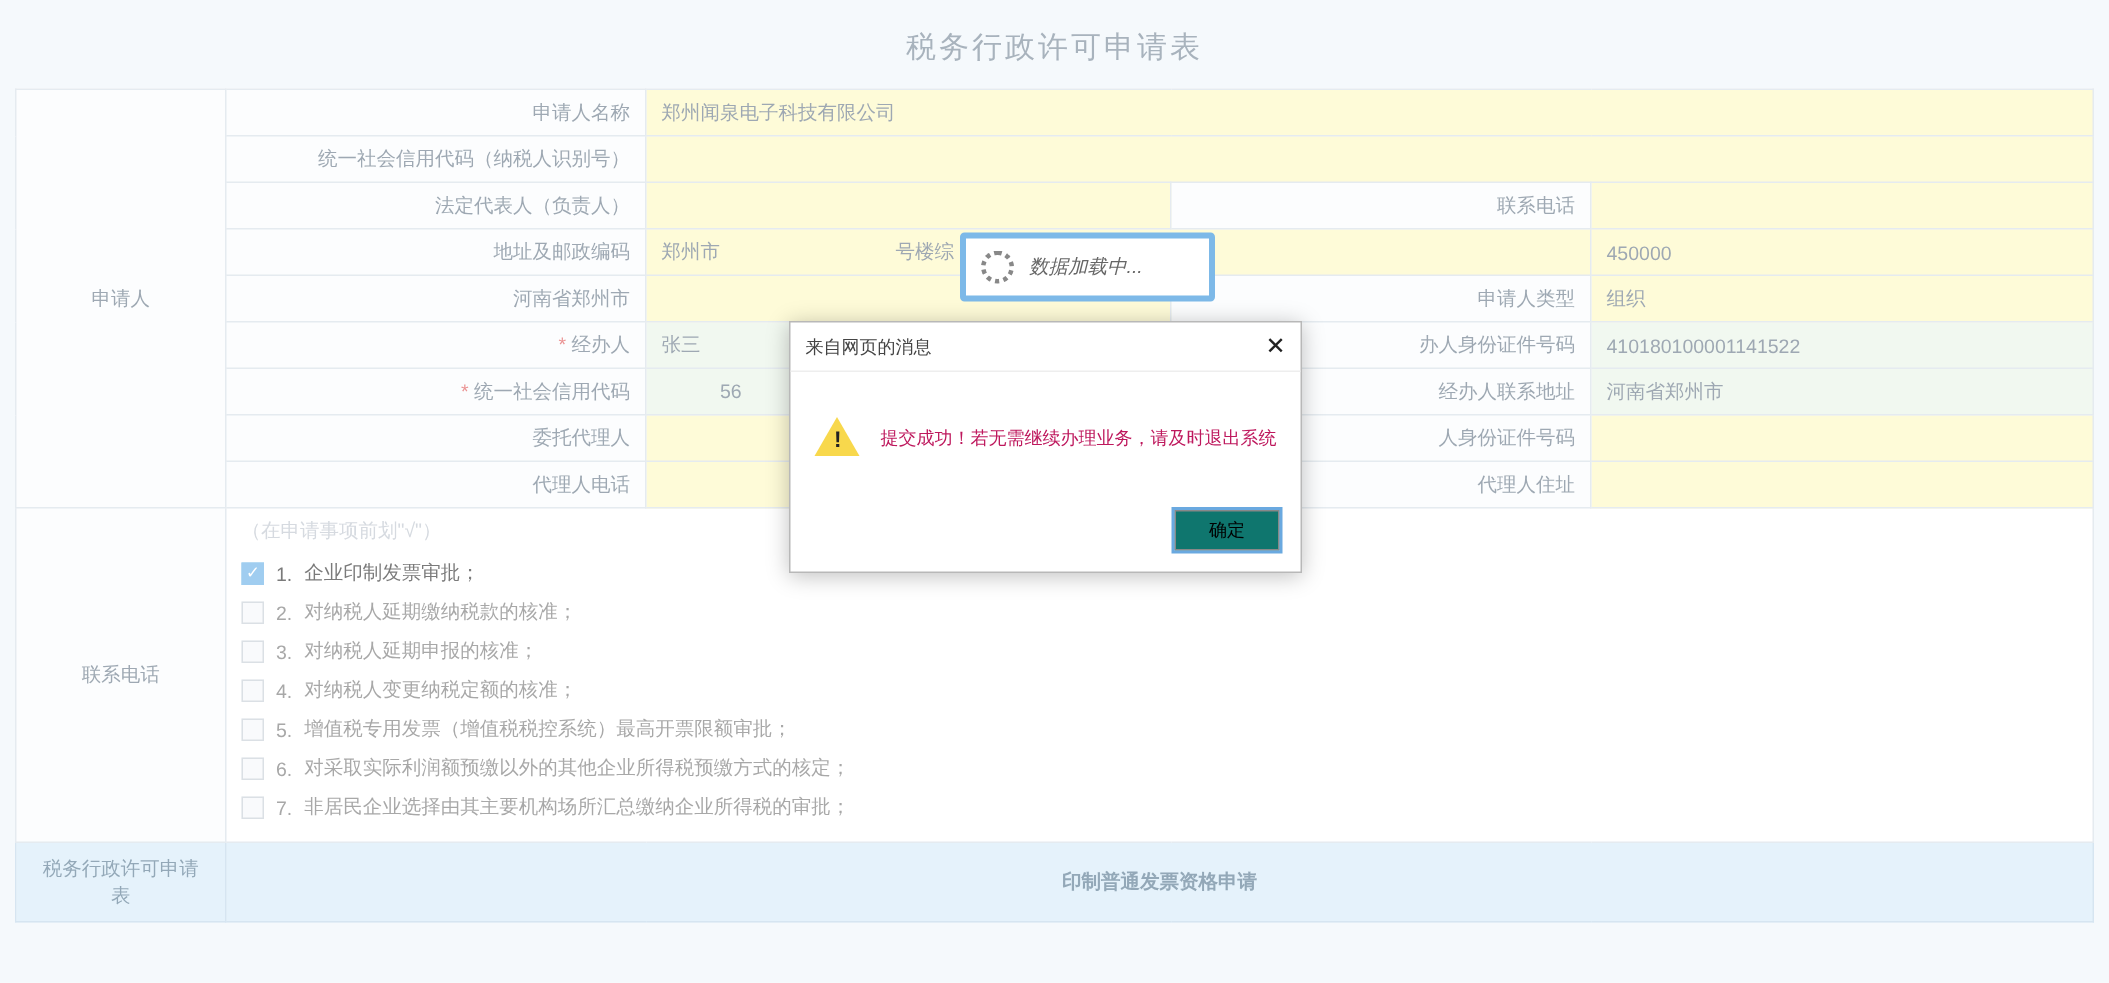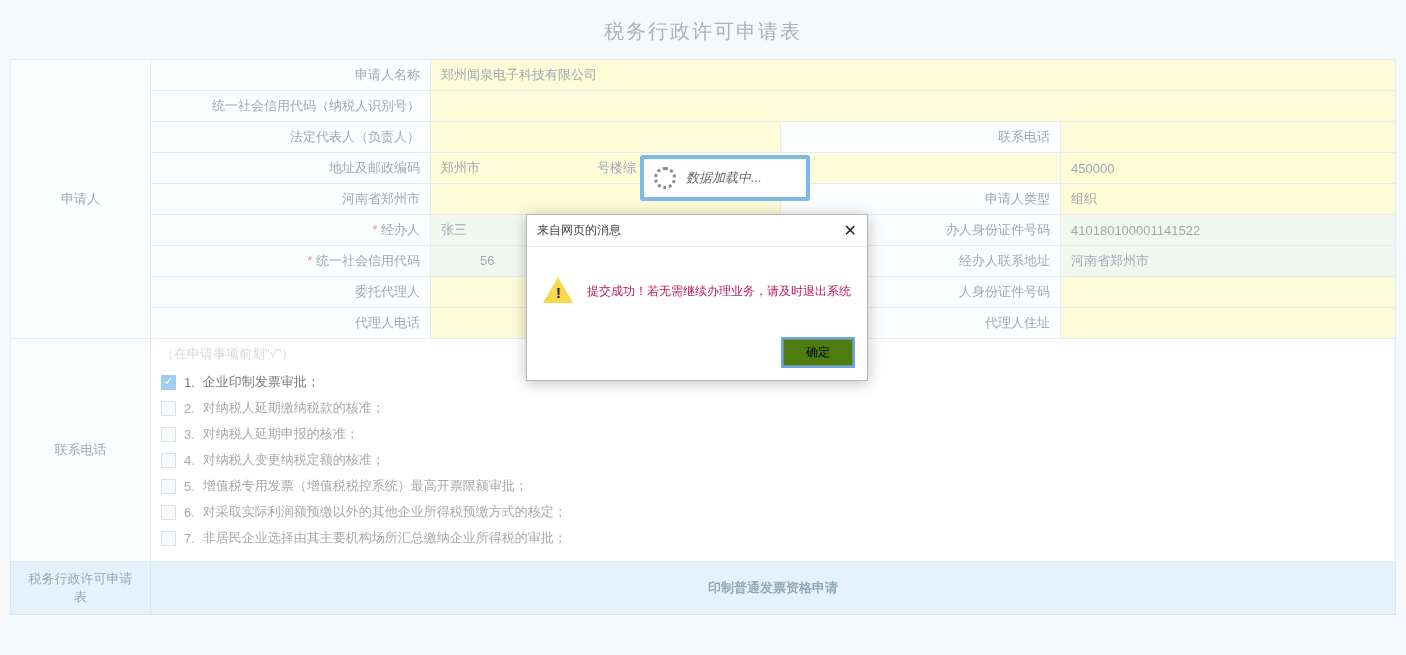--- a/index.html
+++ b/index.html
@@ -172,21 +172,21 @@
       font-size: 15px; font-weight: bold;
       color: #222;
     }
     .modal-msg { font-size: 12px; color: #be185d; }
     .modal-footer {
       text-align: right;
       padding: 10px 14px 14px;
     }
     .ok-btn {
       padding: 4px 22px;
-      background: #4d7c0f;
+      background: #0f766e;
       border: 1px solid #888;
       outline: 2px solid #6aa9e0;
       font-size: 12px;
       cursor: pointer;
     }
   </style>
 </head>
 <body>
 
 <h1 class="page-title">税务行政许可申请表</h1>

